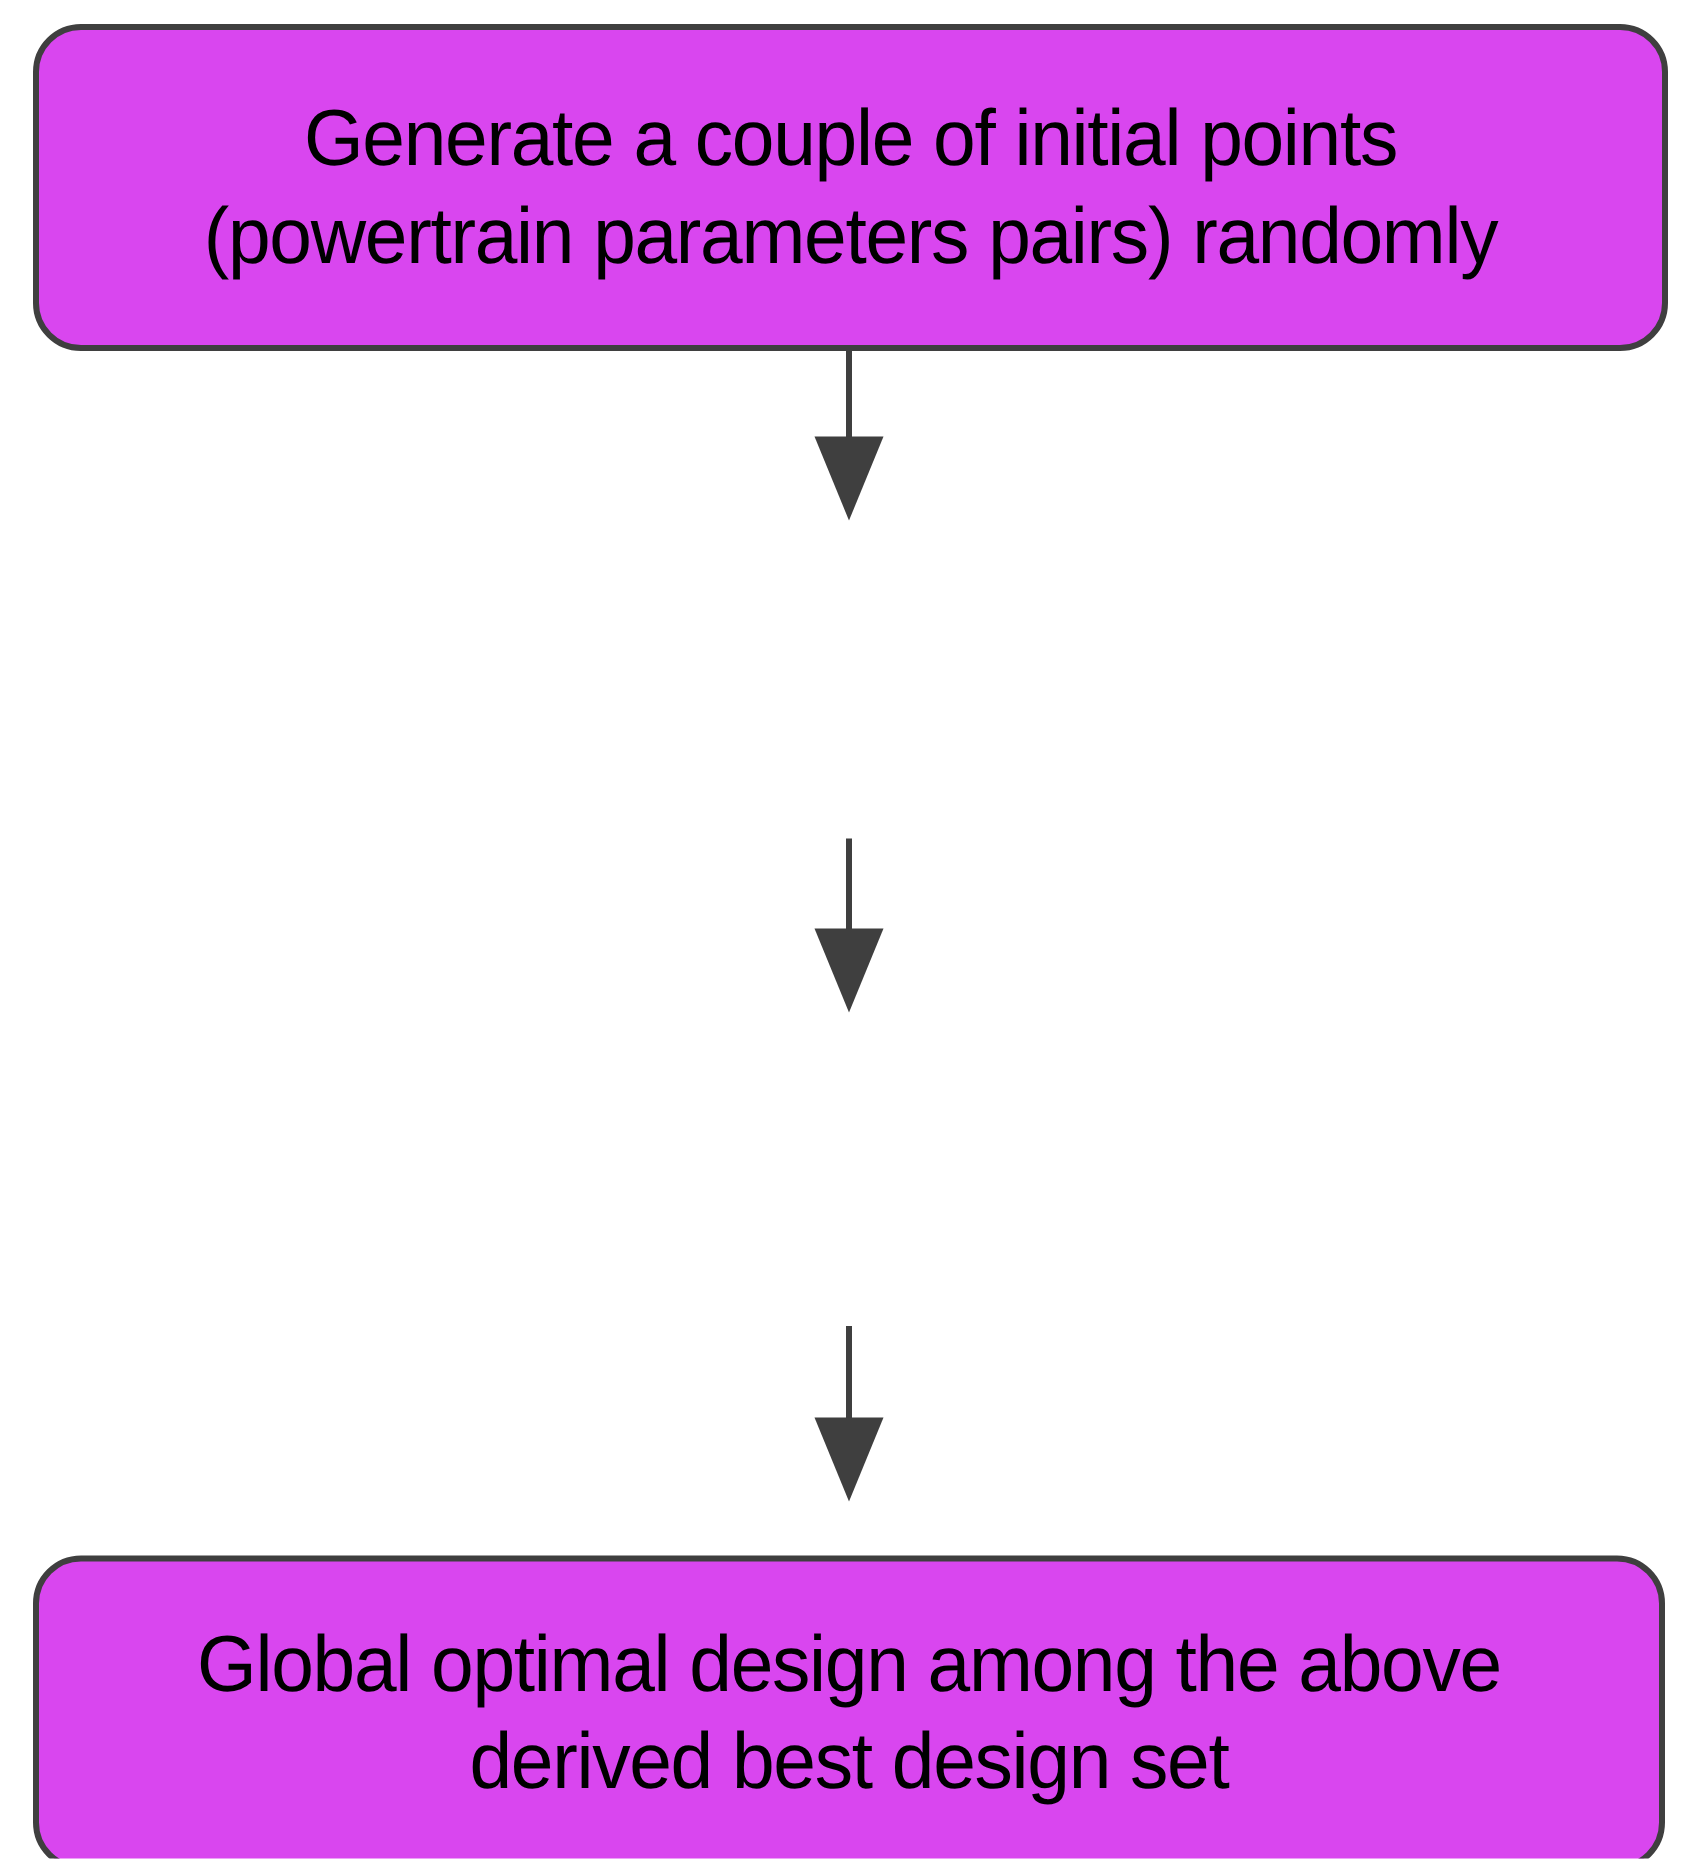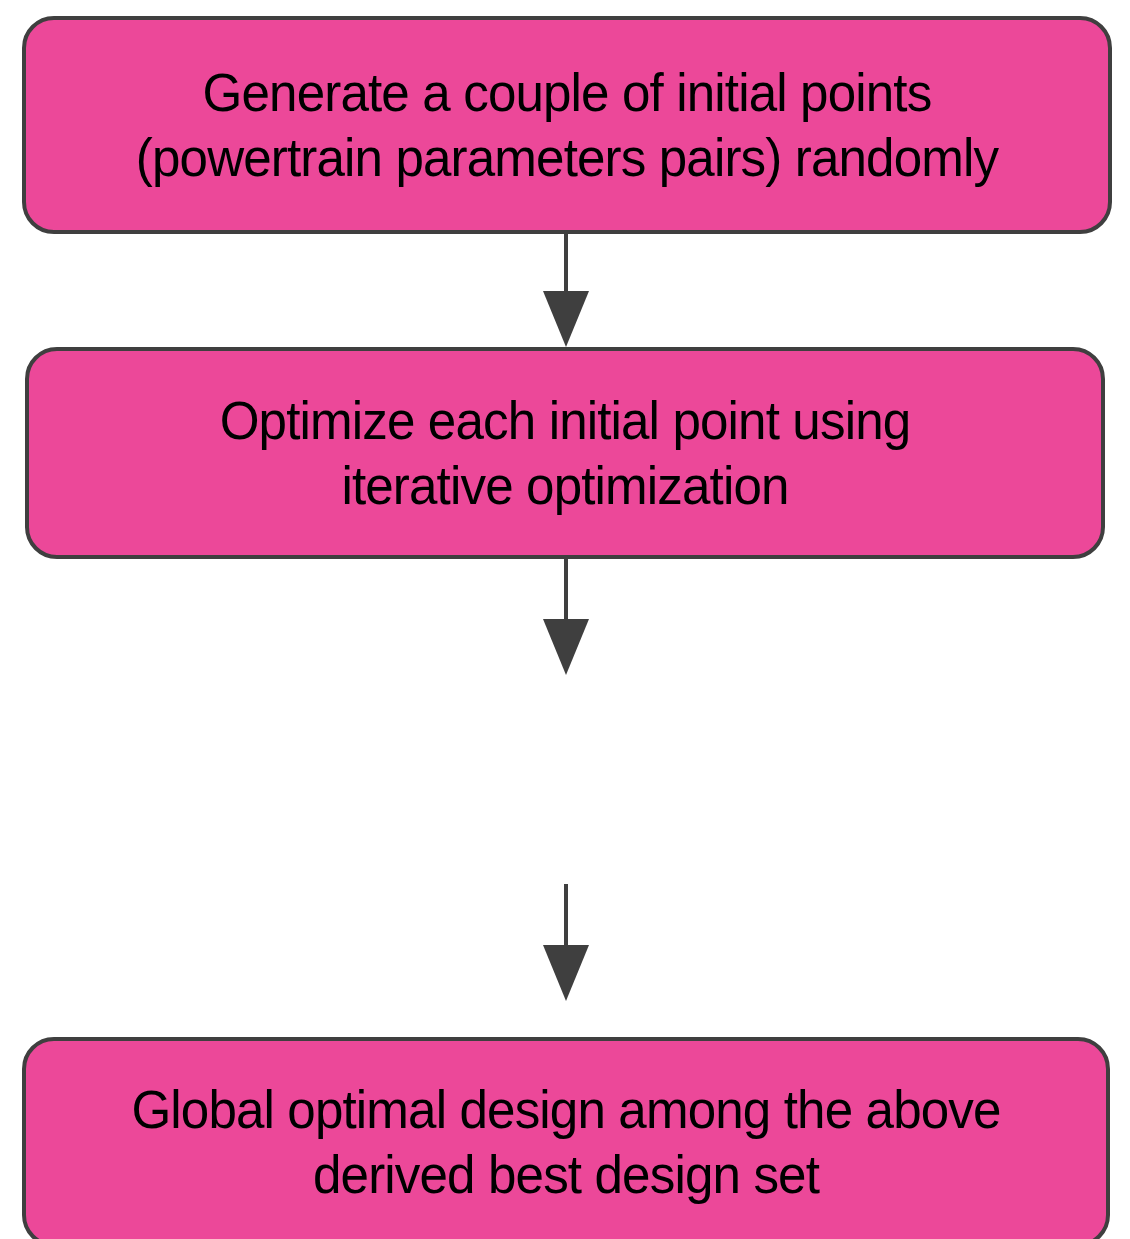--- a/index.html
+++ b/index.html
@@ -15,21 +15,21 @@
   }
   #flowchart {
     position: relative;
     width: 1130px;
     height: 1239px;
     background: #ffffff;
   }
   .node {
     position: absolute;
     box-sizing: border-box;
-    background: #ec4899;
+    background: #d946ef;
     border: 4px solid #3f3f3f;
     border-radius: 32px;
     display: flex;
     align-items: center;
     justify-content: center;
     text-align: center;
   }
   .node-label {
     display: block;
     width: 100%;
@@ -91,24 +91,20 @@
   <div class="node" id="node-0">
     <span class="node-label">Generate a couple of initial points
 (powertrain parameters pairs) randomly</span>
   </div>
 
   <div class="connector" id="connector-0">
     <div class="shaft"></div>
     <div class="head"></div>
   </div>
 
-  <div class="node" id="node-1">
-    <span class="node-label">Optimize each initial point using
-iterative optimization</span>
-  </div>
 
   <div class="connector" id="connector-1">
     <div class="shaft"></div>
     <div class="head"></div>
   </div>
 
 
   <div class="connector" id="connector-2">
     <div class="shaft"></div>
     <div class="head"></div>

